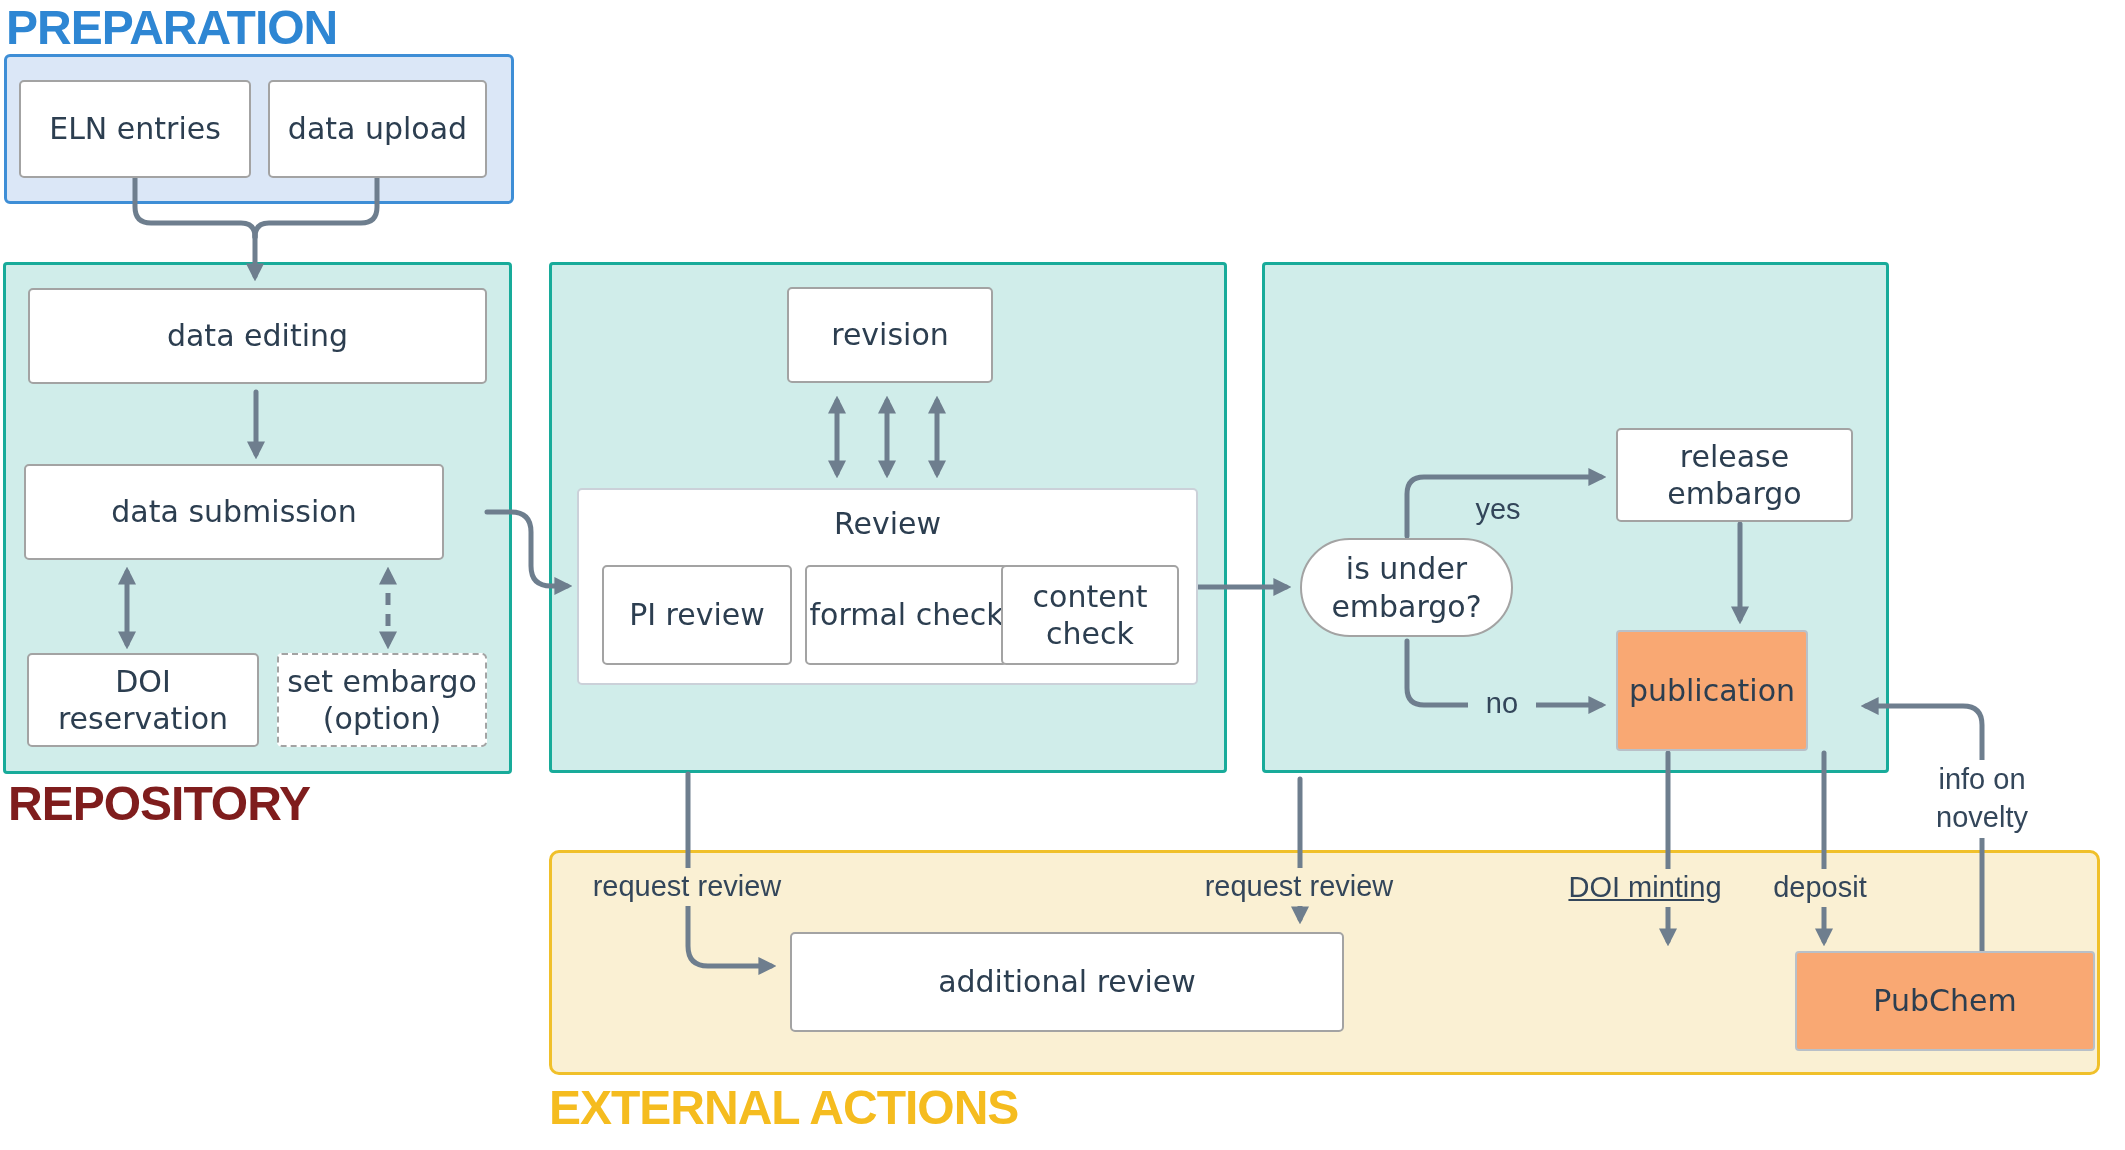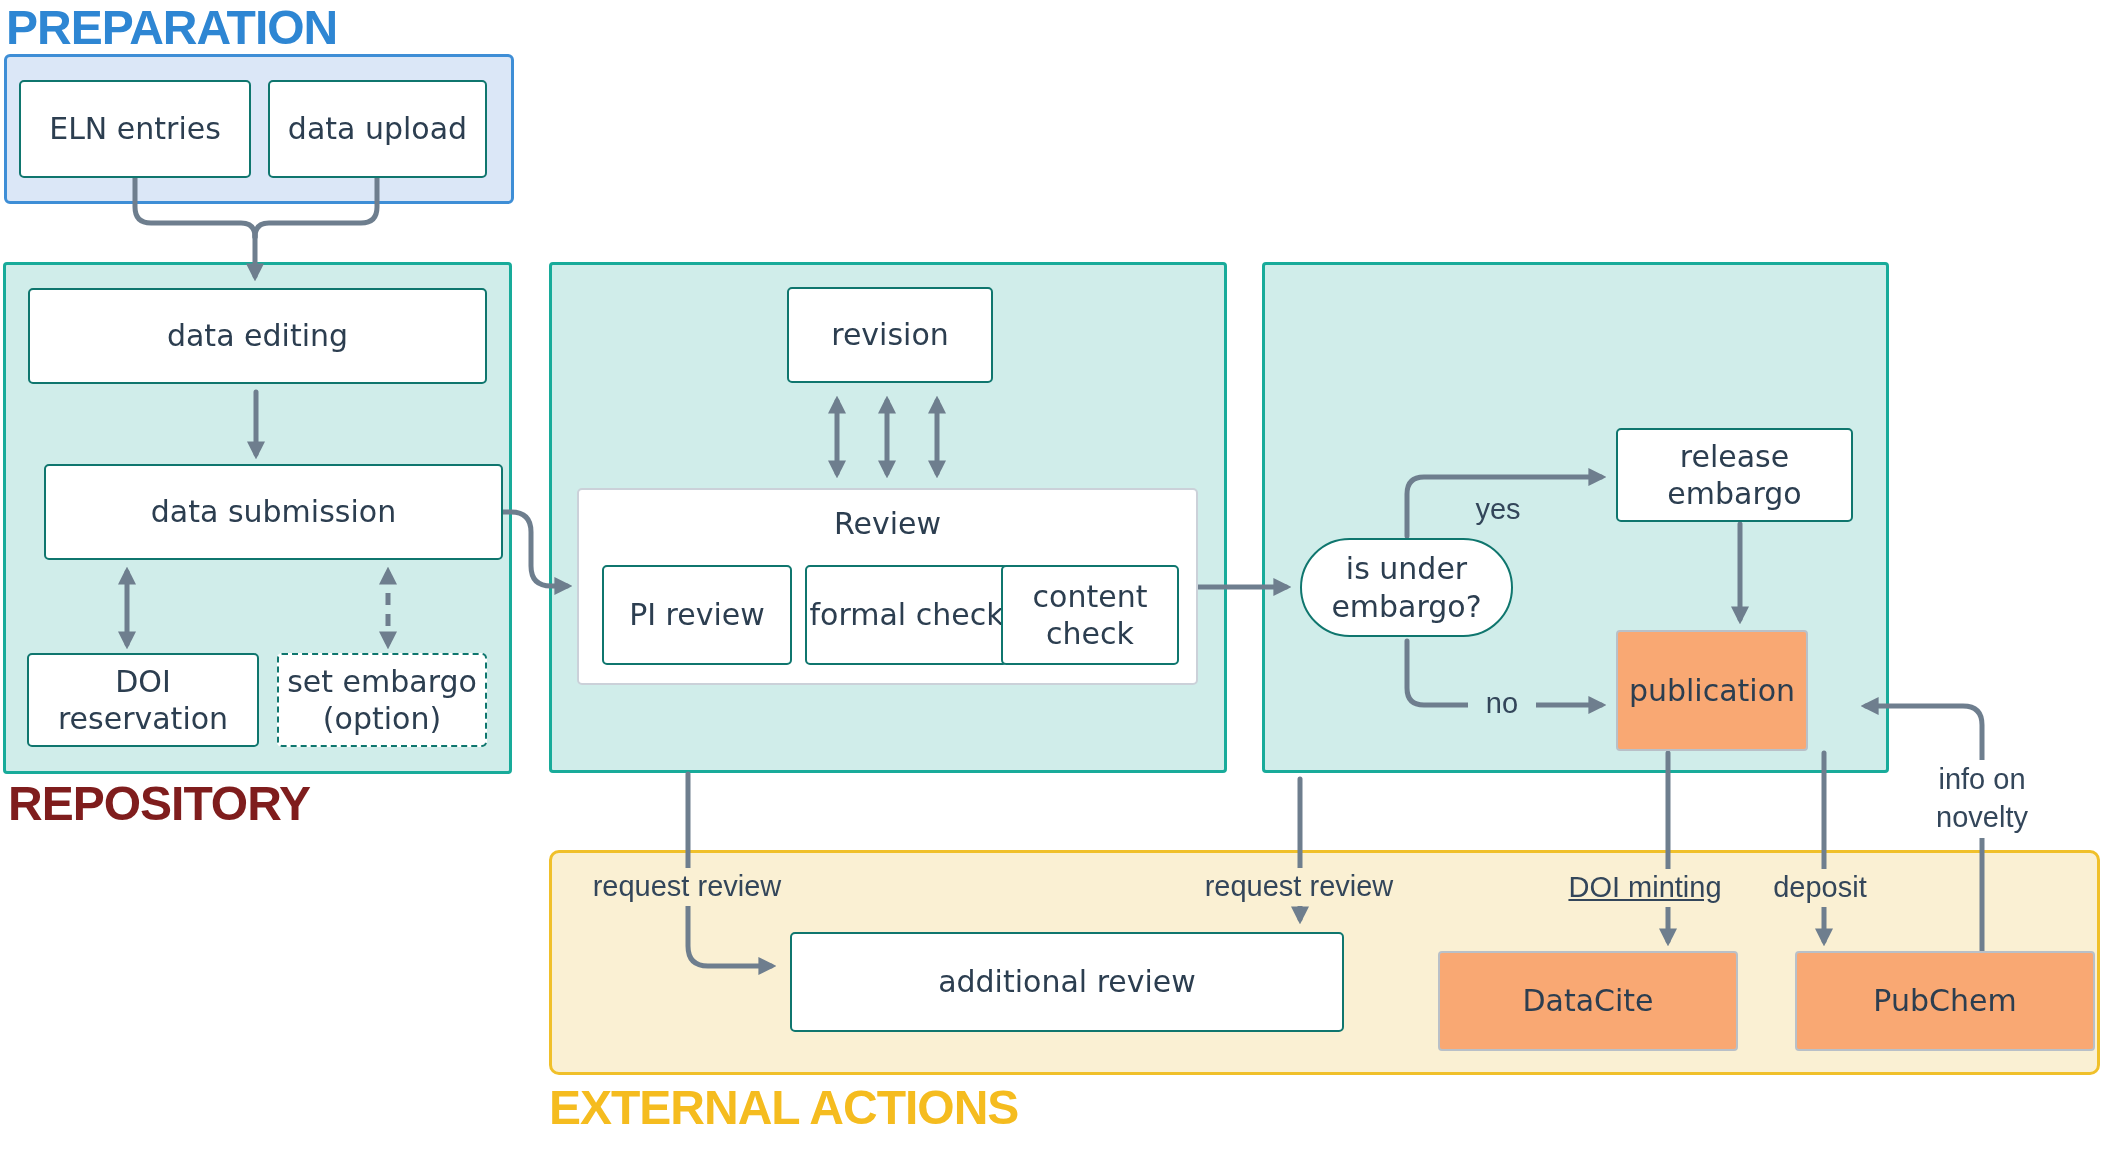--- a/index.html
+++ b/index.html
@@ -3,21 +3,21 @@
 <meta charset="utf-8">
 <style>
   html,body{margin:0;padding:0;background:#ffffff;}
   #canvas{position:relative;width:2125px;height:1150px;background:#ffffff;overflow:hidden;
           font-family:"DejaVu Sans",sans-serif;}
   .section{position:absolute;box-sizing:border-box;z-index:1;}
   .sec-blue{background:#dbe7f7;border:3px solid #3e8ed6;border-radius:6px;}
   .sec-teal{background:#d0edea;border:3px solid #18ab9a;border-radius:4px;}
   .sec-yellow{background:#faf0d3;border:3px solid #f0c02a;border-radius:10px;}
   #connectors{position:absolute;left:0;top:0;z-index:5;}
-  .node{position:absolute;background:#ffffff;border:2px solid #0f766e;border-radius:5px;
+  .node{position:absolute;background:#ffffff;border:2px solid #a3a3a3;border-radius:5px;
         display:flex;align-items:center;justify-content:center;text-align:center;
         font-size:30px;color:#2c3e50;line-height:1.25;z-index:10;box-sizing:border-box;}
   .node.orange{background:#f9a873;border-color:#b9c0c8;border-radius:4px;}
   .node.dashed{border-style:dashed;}
   .node.pill{border-radius:60px;}
   .group{position:absolute;background:#ffffff;border:2px solid #cbd1d9;border-radius:5px;
          z-index:9;box-sizing:border-box;}
   .group-title{position:absolute;top:16px;left:0;right:0;text-align:center;
          font-size:30px;color:#2c3e50;}
   .group .node{z-index:10;}
@@ -74,38 +74,37 @@
       <path marker-end="url(#arrow)" d="M1982,951 L1982,725 Q1982,706 1963,706 L1866,706"></path>
       <path marker-end="url(#arrow)" d="M688,774 L688,946 Q688,966 708,966 L771,966"></path>
       <path marker-end="url(#arrow)" d="M1300,779 L1300,919"></path>
     </g>
   </svg>
 
   <div class="node" style="left:19px;top:80px;width:232px;height:98px;">ELN entries</div>
   <div class="node" style="left:268px;top:80px;width:219px;height:98px;">data upload</div>
 
   <div class="node" style="left:28px;top:288px;width:459px;height:96px;">data editing</div>
-  <div class="node" style="left:44px;top:464px;width:459px;height:96px;">data submission</div>
+  <div class="node" style="left:24px;top:464px;width:420px;height:96px;">data submission</div>
   <div class="node" style="left:27px;top:653px;width:232px;height:94px;">DOI reservation</div>
   <div class="node dashed" style="left:277px;top:653px;width:210px;height:94px;">set embargo (option)</div>
 
   <div class="node" style="left:787px;top:287px;width:206px;height:96px;">revision</div>
   <div class="group" style="left:577px;top:488px;width:621px;height:197px;">
     <div class="group-title">Review</div>
     <div class="node" style="left:23px;top:75px;width:190px;height:100px;">PI review</div>
     <div class="node" style="left:226px;top:75px;width:203px;height:100px;">formal check</div>
     <div class="node" style="left:422px;top:75px;width:178px;height:100px;">content check</div>
   </div>
 
   <div class="node pill" style="left:1300px;top:538px;width:213px;height:99px;">is under embargo?</div>
   <div class="node" style="left:1616px;top:428px;width:237px;height:94px;">release embargo</div>
   <div class="node orange" style="left:1616px;top:630px;width:192px;height:121px;">publication</div>
 
   <div class="node" style="left:790px;top:932px;width:554px;height:100px;">additional review</div>
-  <div class="node orange" style="left:1438px;top:951px;width:300px;height:100px;">DataCite</div>
   <div class="node orange" style="left:1795px;top:951px;width:300px;height:100px;">PubChem</div>
 
   <div class="annot on-teal" style="left:1462px;top:456px;width:72px;height:40px;margin-top:34px;">yes</div>
   <div class="annot on-teal" style="left:1468px;top:684px;width:68px;height:40px;">no</div>
   <div class="annot on-yellow" style="left:580px;top:868px;width:214px;height:38px;">request review</div>
   <div class="annot on-yellow" style="left:1192px;top:868px;width:214px;height:38px;">request review</div>
   <div class="annot on-yellow" style="left:1552px;top:869px;width:186px;height:38px;text-decoration:underline;">DOI minting</div>
   <div class="annot on-yellow" style="left:1762px;top:869px;width:116px;height:38px;">deposit</div>
   <div class="annot on-white" style="left:1912px;top:760px;width:140px;height:78px;">info on novelty</div>
 

